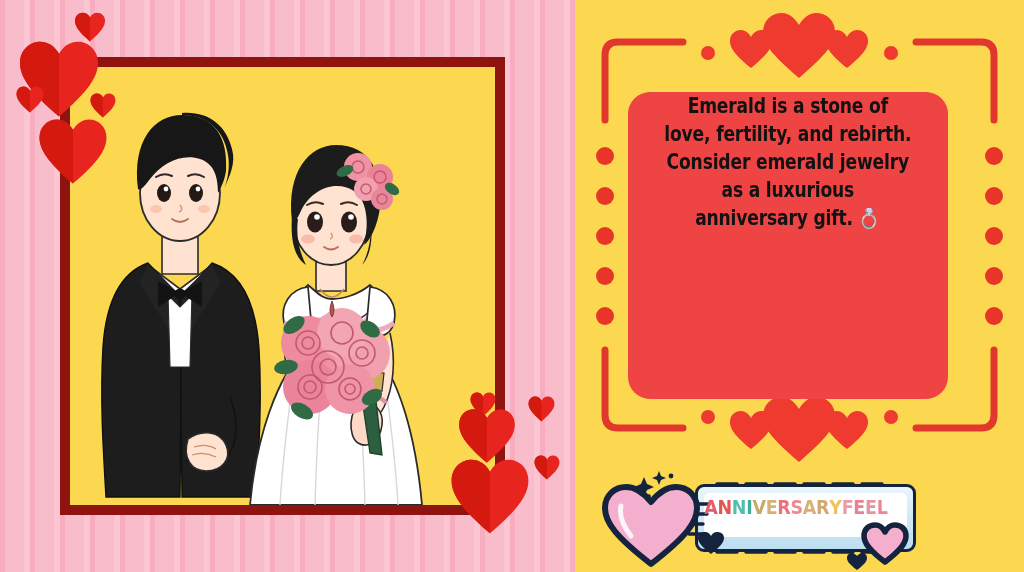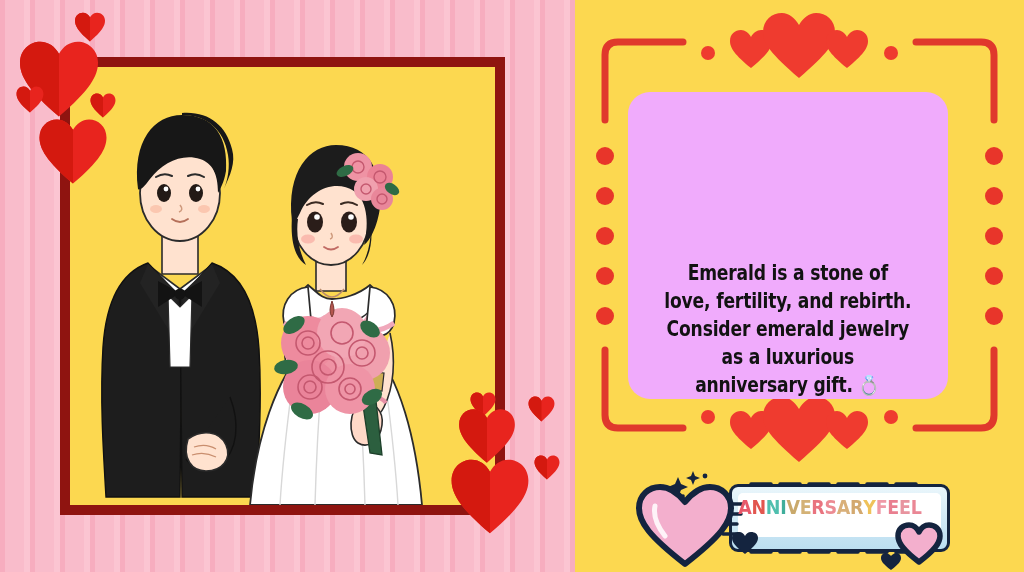--- a/index.html
+++ b/index.html
@@ -38,39 +38,39 @@
   .heart svg{display:block;width:100%;height:100%;}
 
   
   .right-panel{
     position:absolute;left:575px;top:0;width:449px;height:572px;
     background:#fcd850;overflow:hidden;
   }
   .deco-frame{position:absolute;left:0;top:0;width:449px;height:470px;}
   .textbox{
     position:absolute;left:53px;top:92px;width:320px;height:307px;
-    background:#f0abfc;border-radius:22px;
-    display:flex;align-items:flex-end;justify-content:center;
+    background:#ef4444;border-radius:22px;
+    display:flex;align-items:flex-start;justify-content:center;
   }
   .textbox p{
     margin:0;padding:0 8px;
     font-family:"DejaVu Sans", sans-serif;
     font-weight:bold;
     font-size:20.5px;
     line-height:1.37;
     text-align:center;
     color:#121212;
     letter-spacing:-0.2px;
     font-stretch:condensed;
     transform:scaleX(0.93);
   }
   .ring-emoji{font-size:19px;}
 
   
-  .logo{position:absolute;left:619px;top:470px;width:340px;height:100px;}
+  .logo{position:absolute;left:585px;top:470px;width:340px;height:100px;}
   .logo-banner{
     position:absolute;left:110px;top:14px;width:215px;height:62px;
     background:linear-gradient(180deg,#eaf6fb 0%, #cfe8f5 55%, #bcdff1 100%);
     border:3px solid #14243f;border-radius:9px;
   }
   .logo-banner-inner{
     position:absolute;left:6px;top:6px;right:6px;bottom:12px;
     background:#ffffff;border-radius:5px;
   }
   .logo-text{

